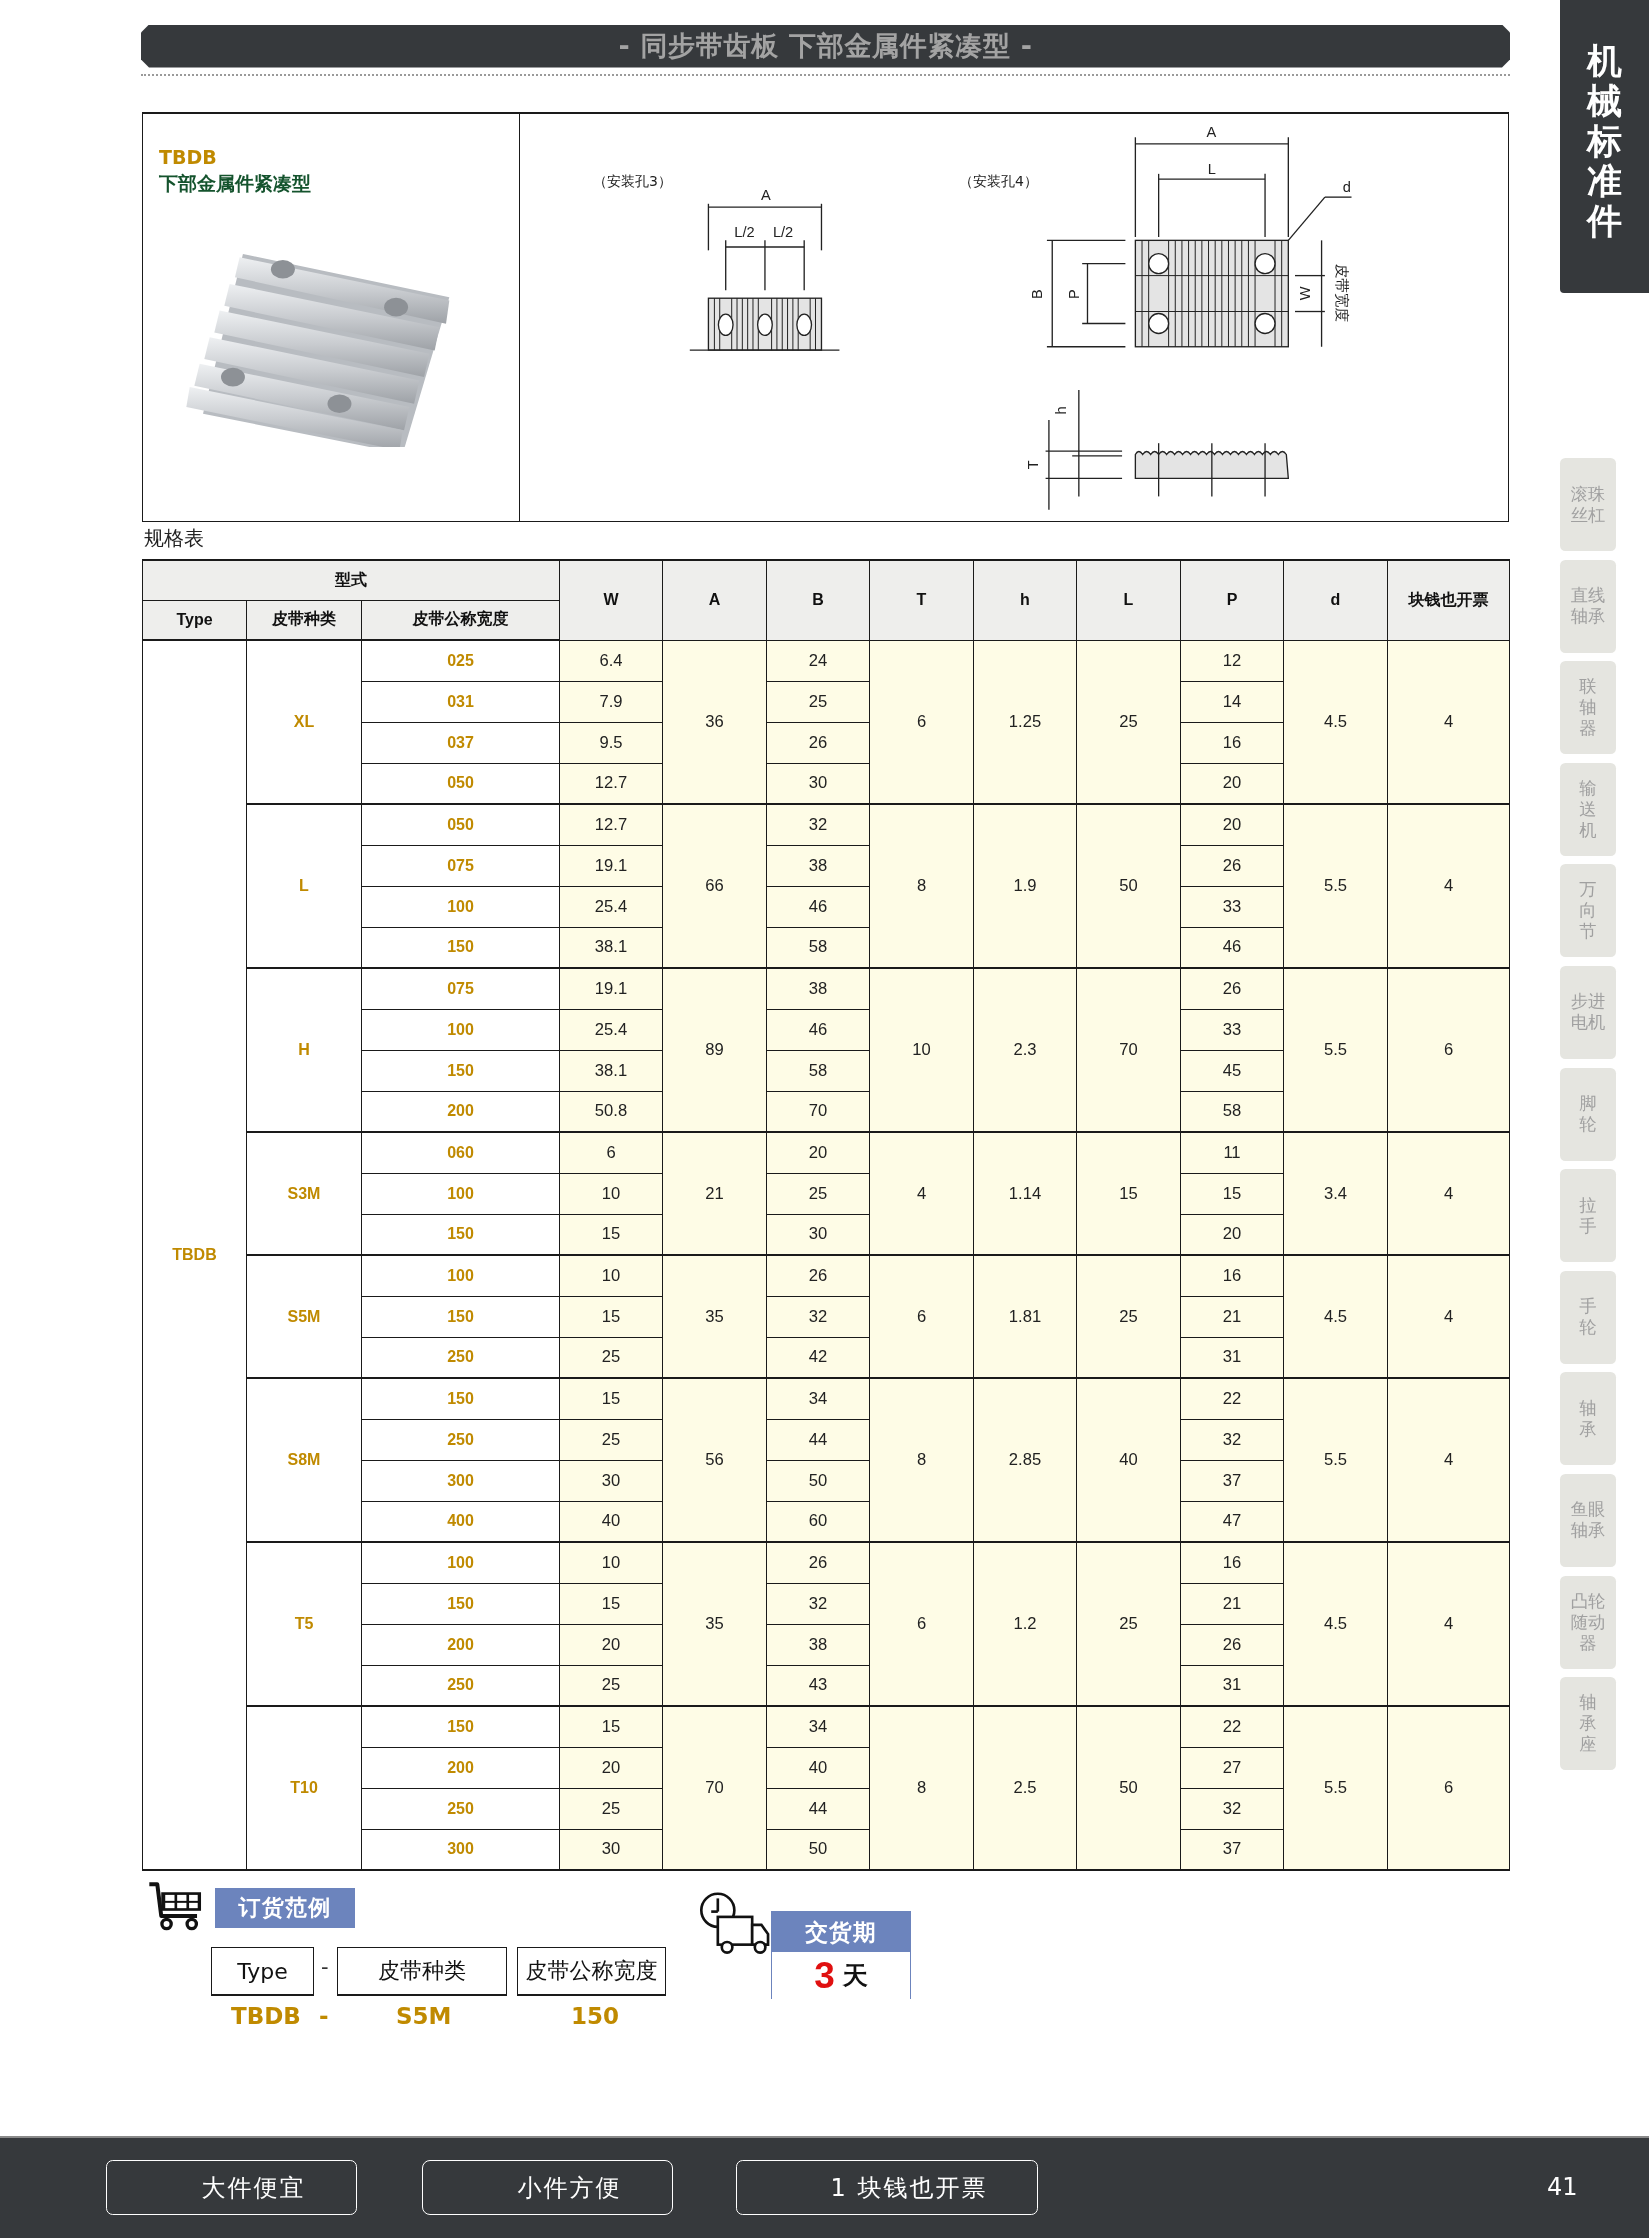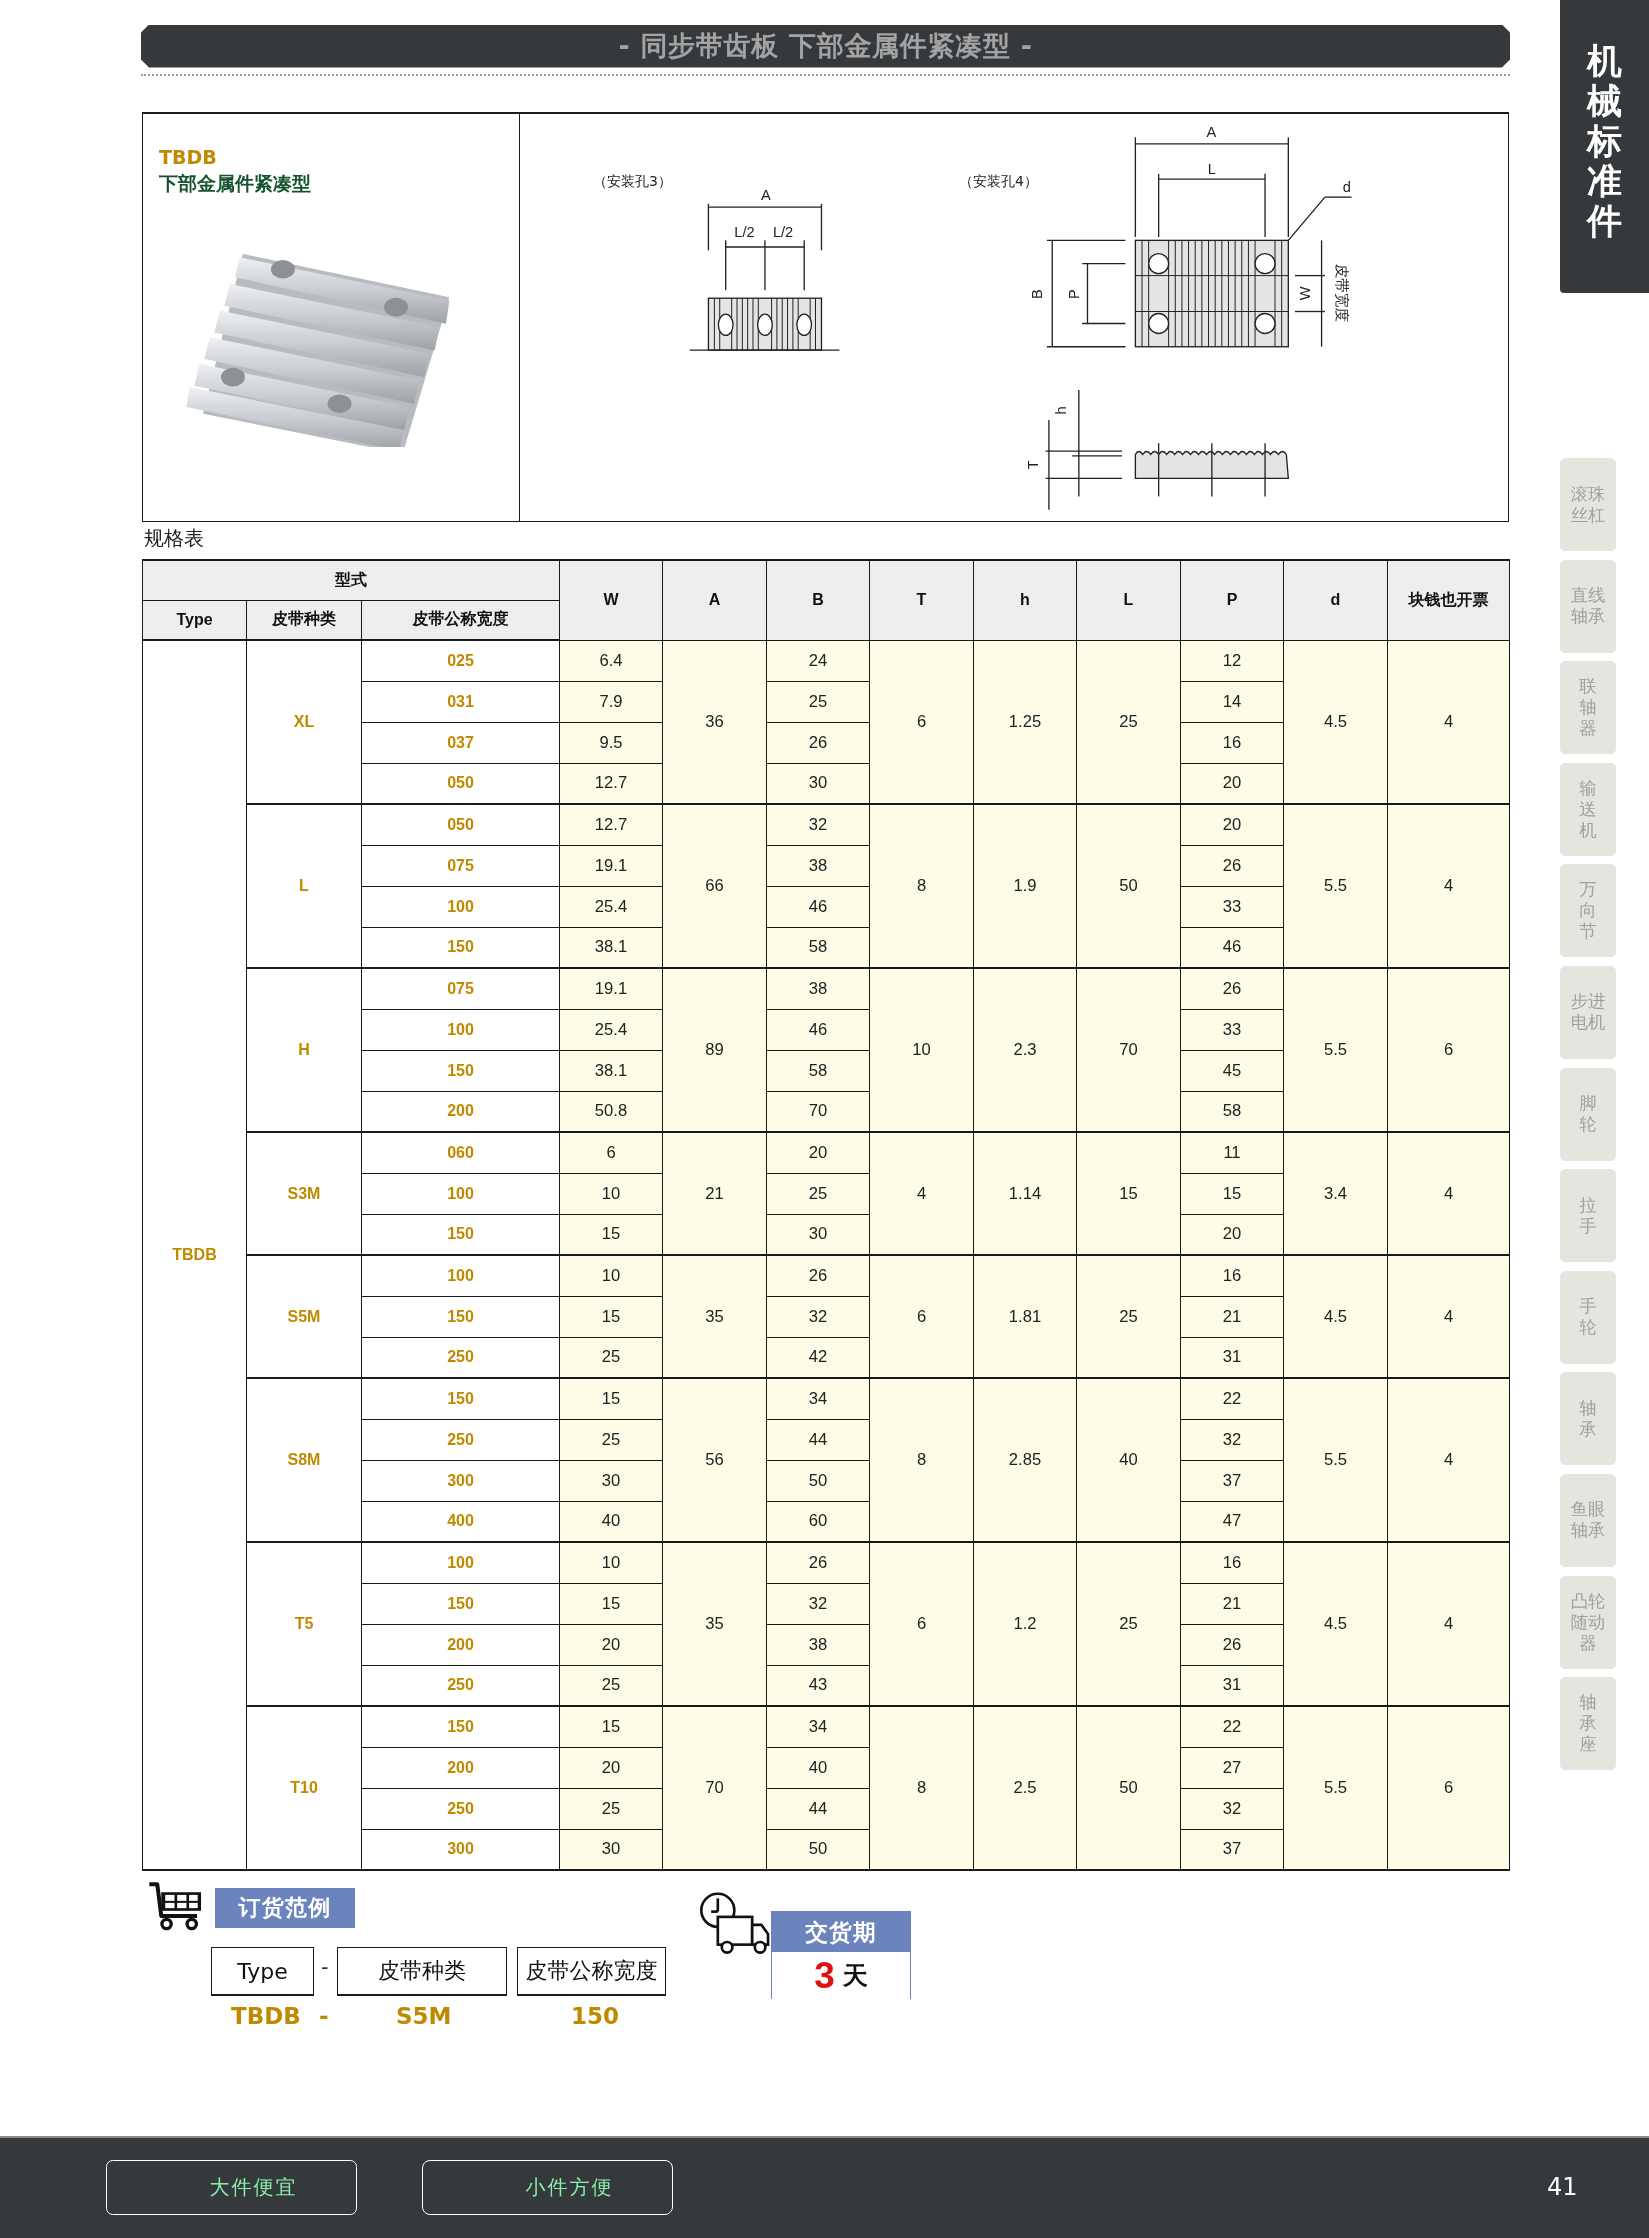--- a/index.html
+++ b/index.html
@@ -69,21 +69,21 @@
 
   .truck-icon { position: absolute; left: 698px; top: 1890px; width: 74px; height: 67px; }
   .delivery-box { position: absolute; left: 771px; top: 1911px; width: 140px; height: 88px; border: 1.3px solid #6c84bd; }
   .delivery-head { height: 40px; background: #6c84bd; color: #fff; font-size: 22.6px; font-weight: bold; display: flex; align-items: center; justify-content: center; letter-spacing: 1.3px; }
   .delivery-body { height: 47px; display: flex; align-items: center; justify-content: center; gap: 8px; background: #fff; }
   .delivery-num { color: #e01010; font-size: 37px; font-weight: bold; font-family: "Liberation Sans", sans-serif; }
   .delivery-unit { color: #111; font-size: 25px; font-weight: bold; }
 
   
   .footer { position: absolute; left: 0; top: 2136px; width: 1649px; height: 102px; background: #36393c; border-top: 2px solid #8a8a8a; }
-  .footer-btn { position: absolute; top: 22px; height: 55px; border: 1.3px solid #ffffff; border-radius: 6.7px; color: #86efac; font-size: 20px; display: flex; align-items: center; justify-content: center; letter-spacing: 2px; padding-left: 44px; }
+  .footer-btn { position: absolute; top: 22px; height: 55px; border: 1.3px solid #ffffff; border-radius: 6.7px; color: #ffffff; font-size: 24px; display: flex; align-items: center; justify-content: center; letter-spacing: 2px; padding-left: 44px; }
   .page-num { position: absolute; left: 1547px; top: 35px; color: #fff; font-size: 24px; }
 </style>
 </head>
 <body>
 
 <div class="title-bar">- 同步带齿板 下部金属件紧凑型 -</div>
 <div class="title-dots"></div>
 
 <div class="side-main">
   <span>机</span>
@@ -584,15 +584,16 @@
   <div class="delivery-head">交货期</div>
   <div class="delivery-body">
     <span class="delivery-num">3</span>
     <span class="delivery-unit">天</span>
   </div>
 </div>
 
 <div class="footer">
   <div class="footer-btn" style="left:106px; width:251px;">大件便宜</div>
   <div class="footer-btn" style="left:422px; width:251px;border-radius:8px;">小件方便</div>
+  <div class="footer-btn" style="left:736px; width:302px;">1 块钱也开票</div>
   <div class="page-num">41</div>
 </div>
 
 
 </body></html>

